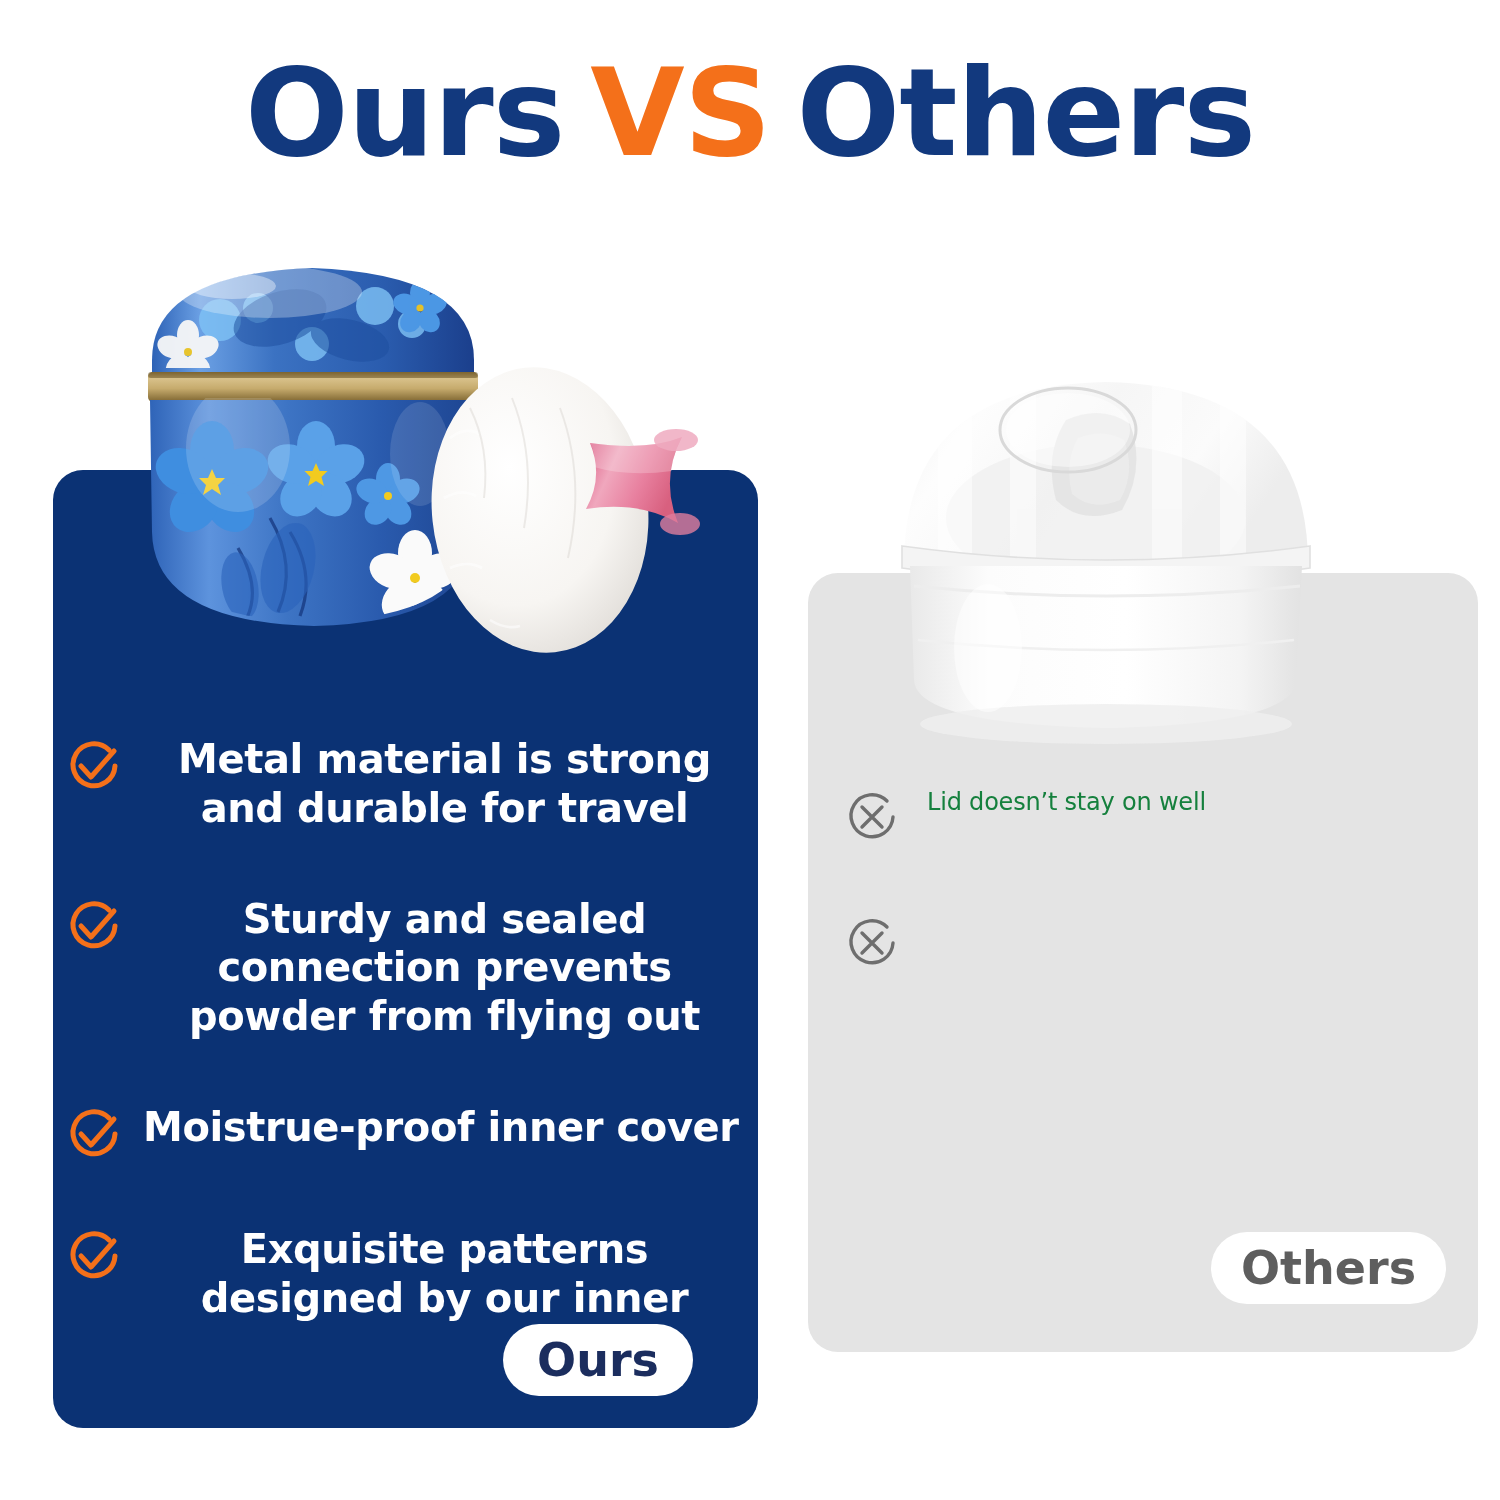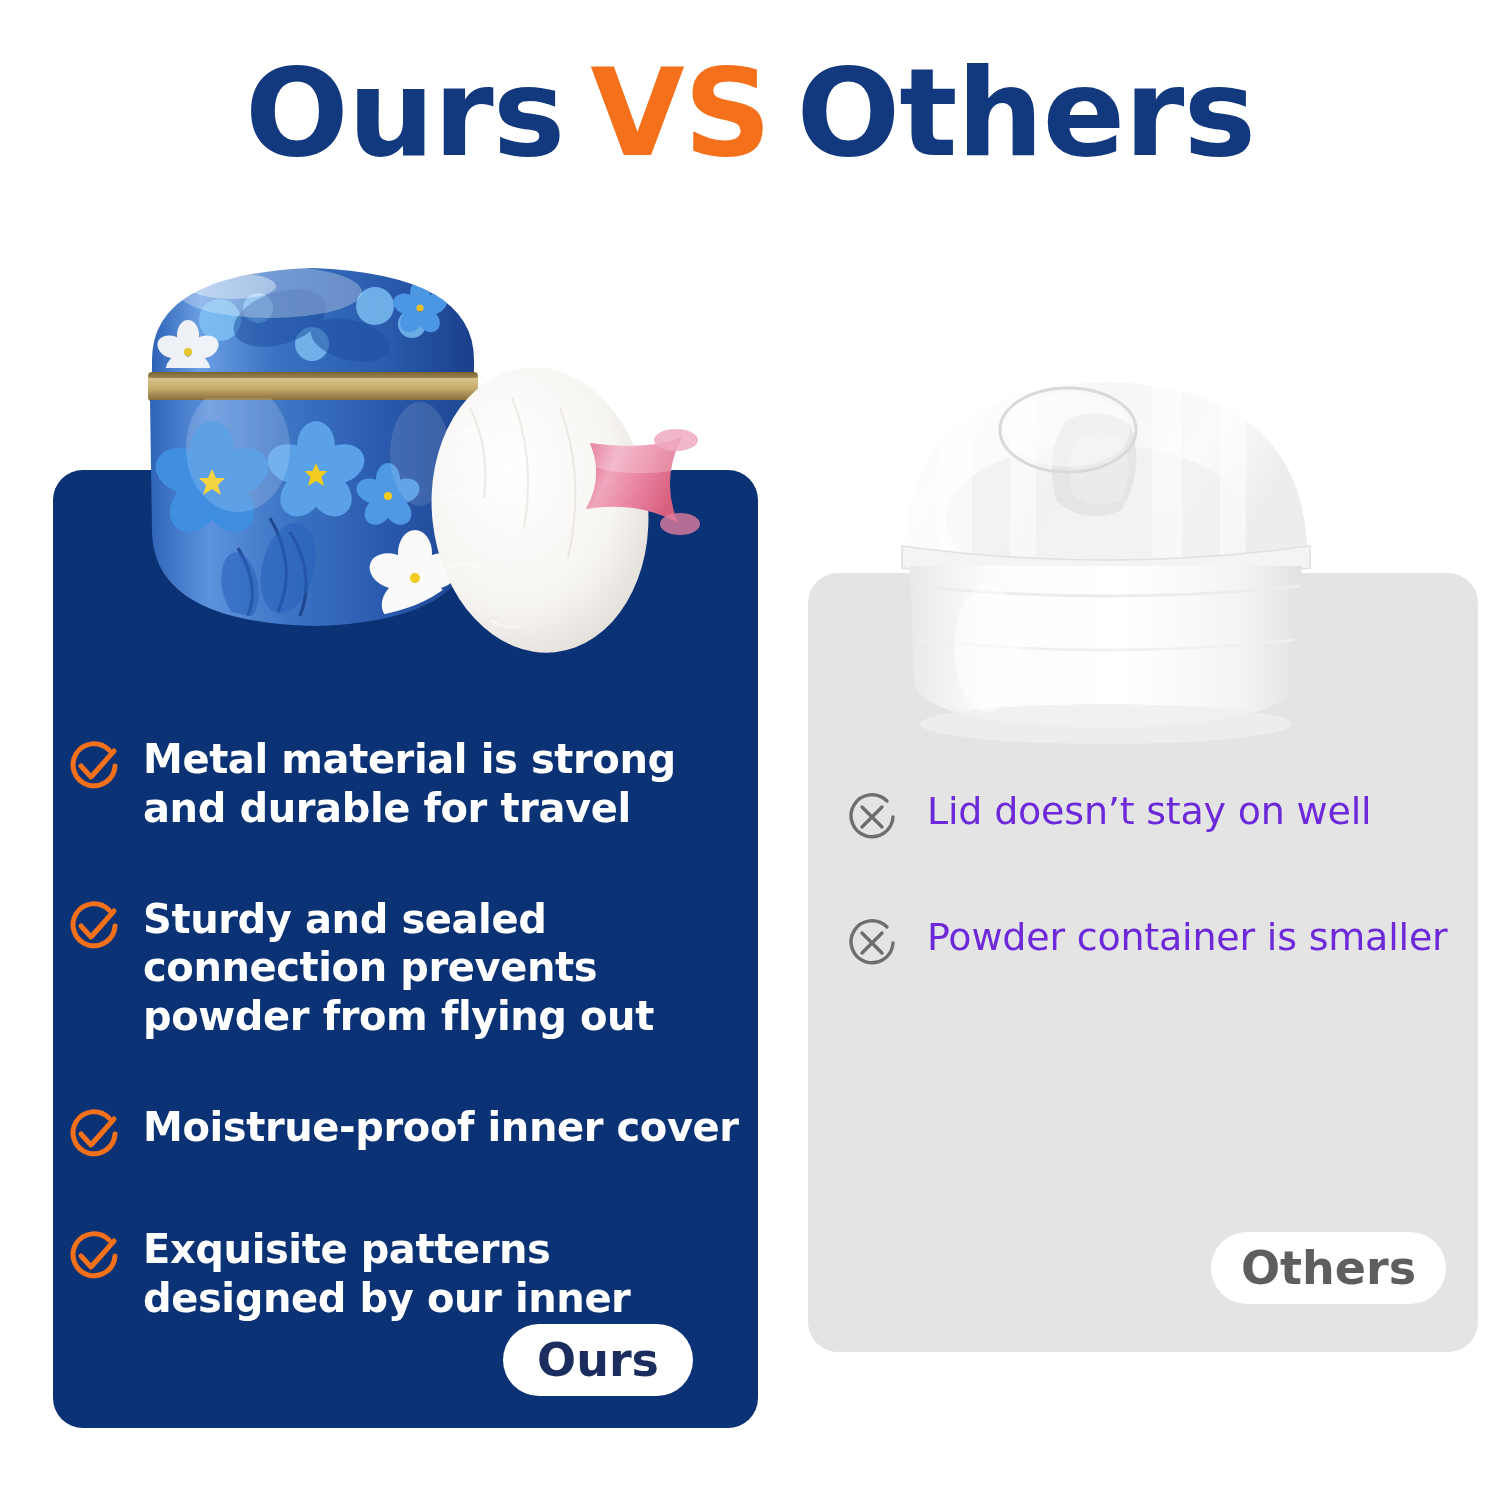--- a/index.html
+++ b/index.html
@@ -79,20 +79,21 @@
   }
   #list-others {
     top: 215px;
     padding-left: 35px;
     padding-right: 18px;
   }
 
   .feature-row {
     display: flex;
     align-items: flex-start;
+    text-align: center;
   }
   #list-ours .feature-row   { margin-bottom: 62px; }
   #list-others .feature-row { margin-bottom: 68px; }
   .feature-row:last-child { margin-bottom: 0; }
 
   .feature-icon {
     flex: 0 0 auto;
     width: 58px;
     height: 58px;
     margin-right: 20px;
@@ -106,22 +107,22 @@
     line-height: 1.22;
   }
   #list-ours .feature-text {
     color: #ffffff;
     font-size: 40px;
     font-weight: 600;
     max-width: 615px;
     letter-spacing: -0.4px;
   }
   #list-others .feature-text {
-    color: #6d28d9;
-    font-size: 38px;
+    color: #15803d;
+    font-size: 24px;
     font-weight: 400;
     max-width: 585px;
     letter-spacing: -0.2px;
   }
 
   
   .badge {
     position: absolute;
     background: #ffffff;
     border-radius: 60px;
@@ -240,21 +241,20 @@
       </div>
 
 
       <div class="feature-row">
         <span class="feature-icon">
           <svg viewBox="0 0 58 58">
             <path d="M44 13 A21 21 0 1 0 50 29" fill="none" stroke="#6e6e6e" stroke-width="3.4" stroke-linecap="round"></path>
             <path d="M19 19 L39 39 M39 19 L19 39" fill="none" stroke="#6e6e6e" stroke-width="3.4" stroke-linecap="round"></path>
           </svg>
         </span>
-        <span class="feature-text">Powder container is smaller</span>
       </div>
 
     </div>
 
     <div class="badge" id="badge-others">
       <span>Others</span>
     </div>
   </div>
 
   <div id="product-ours">

